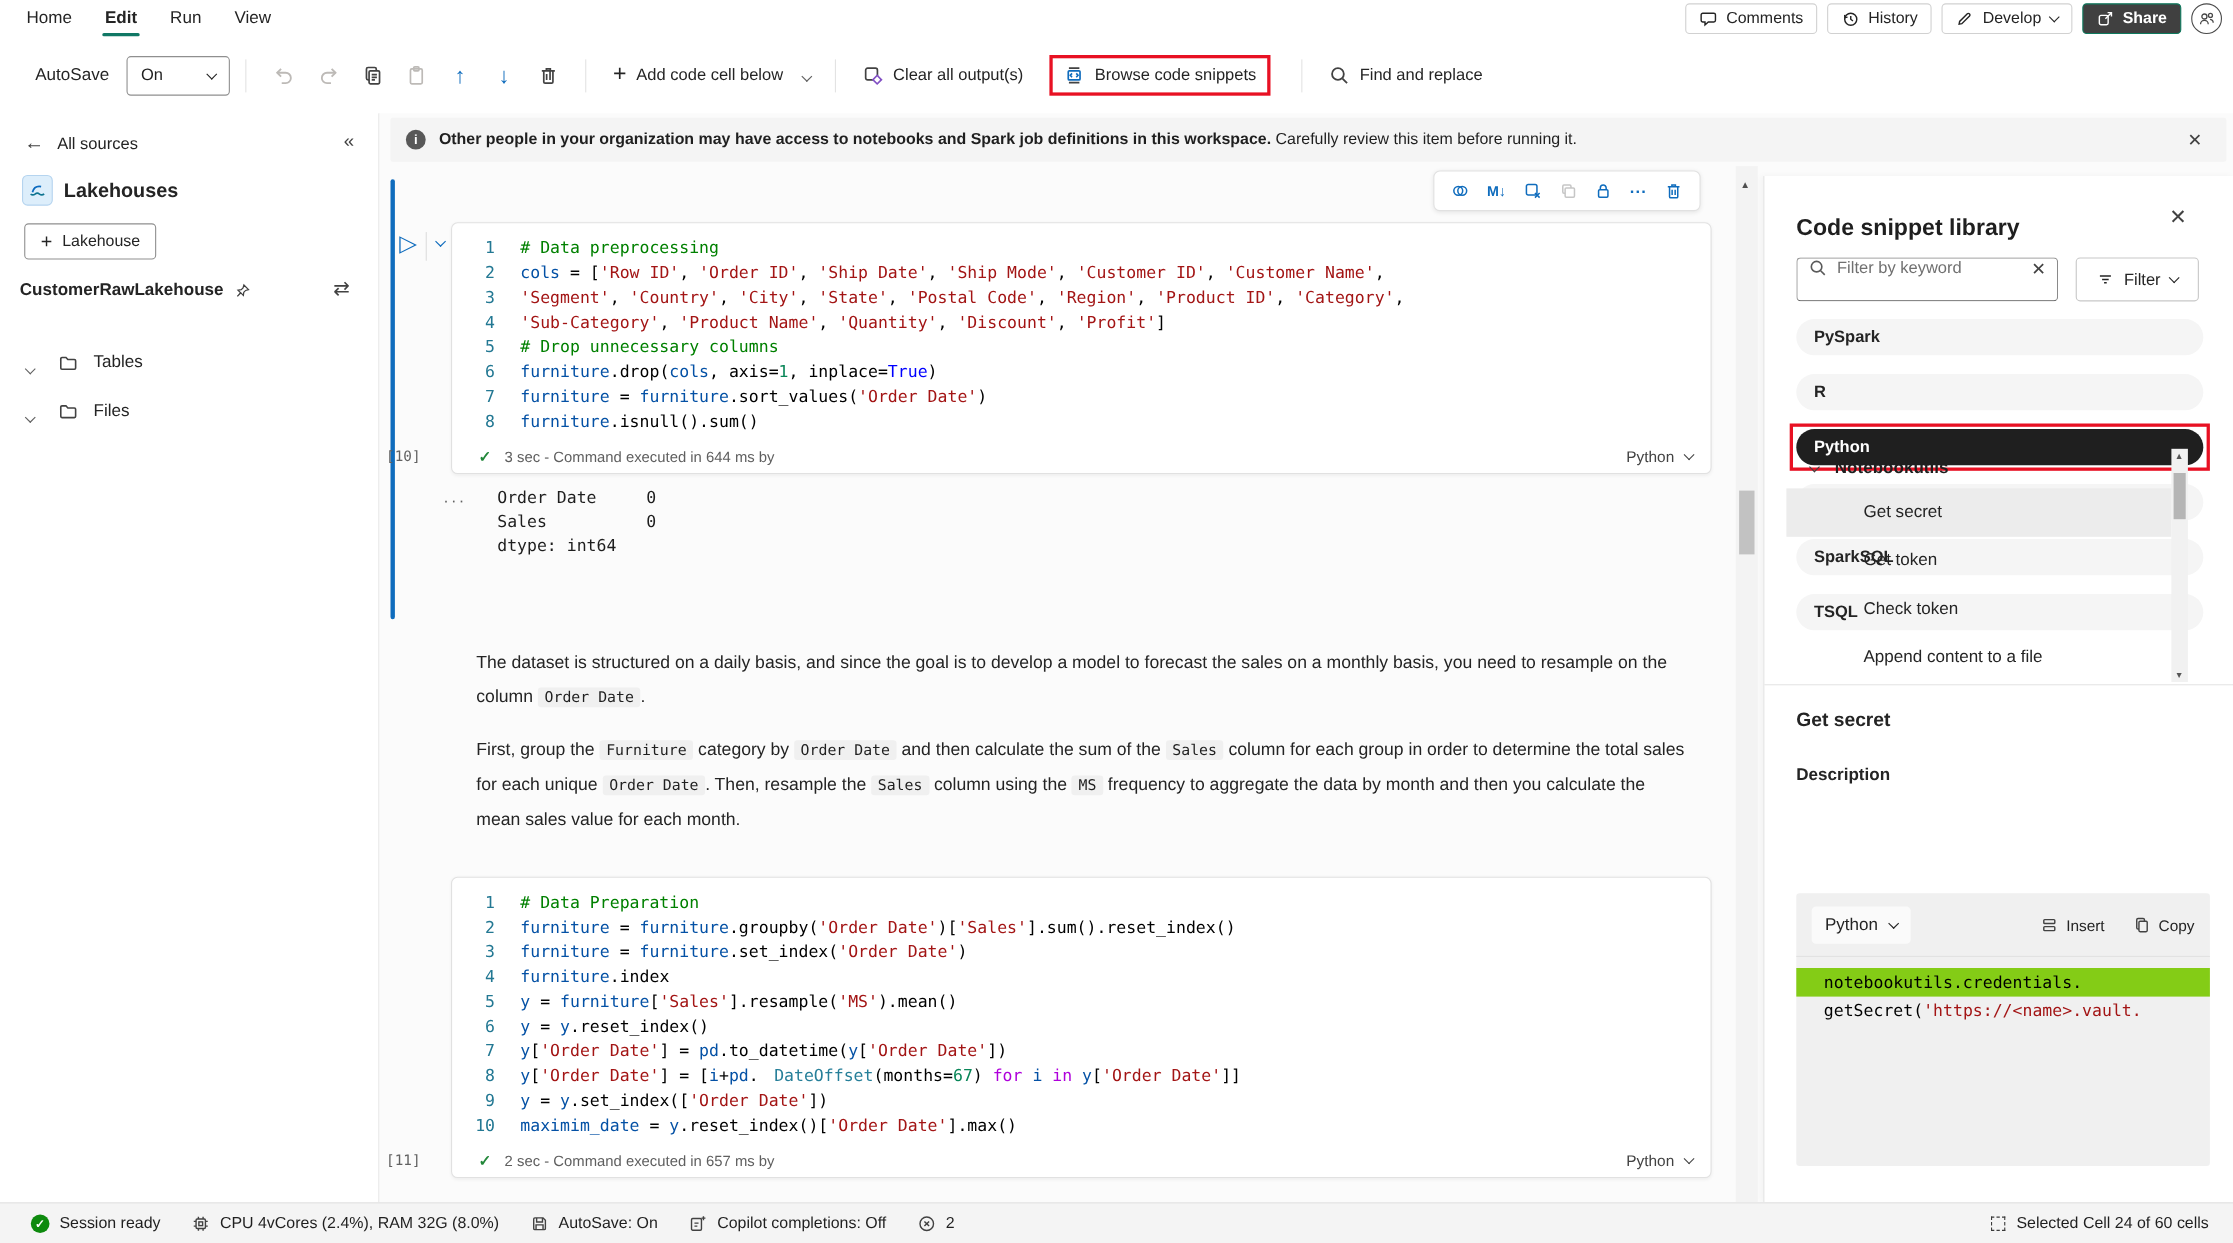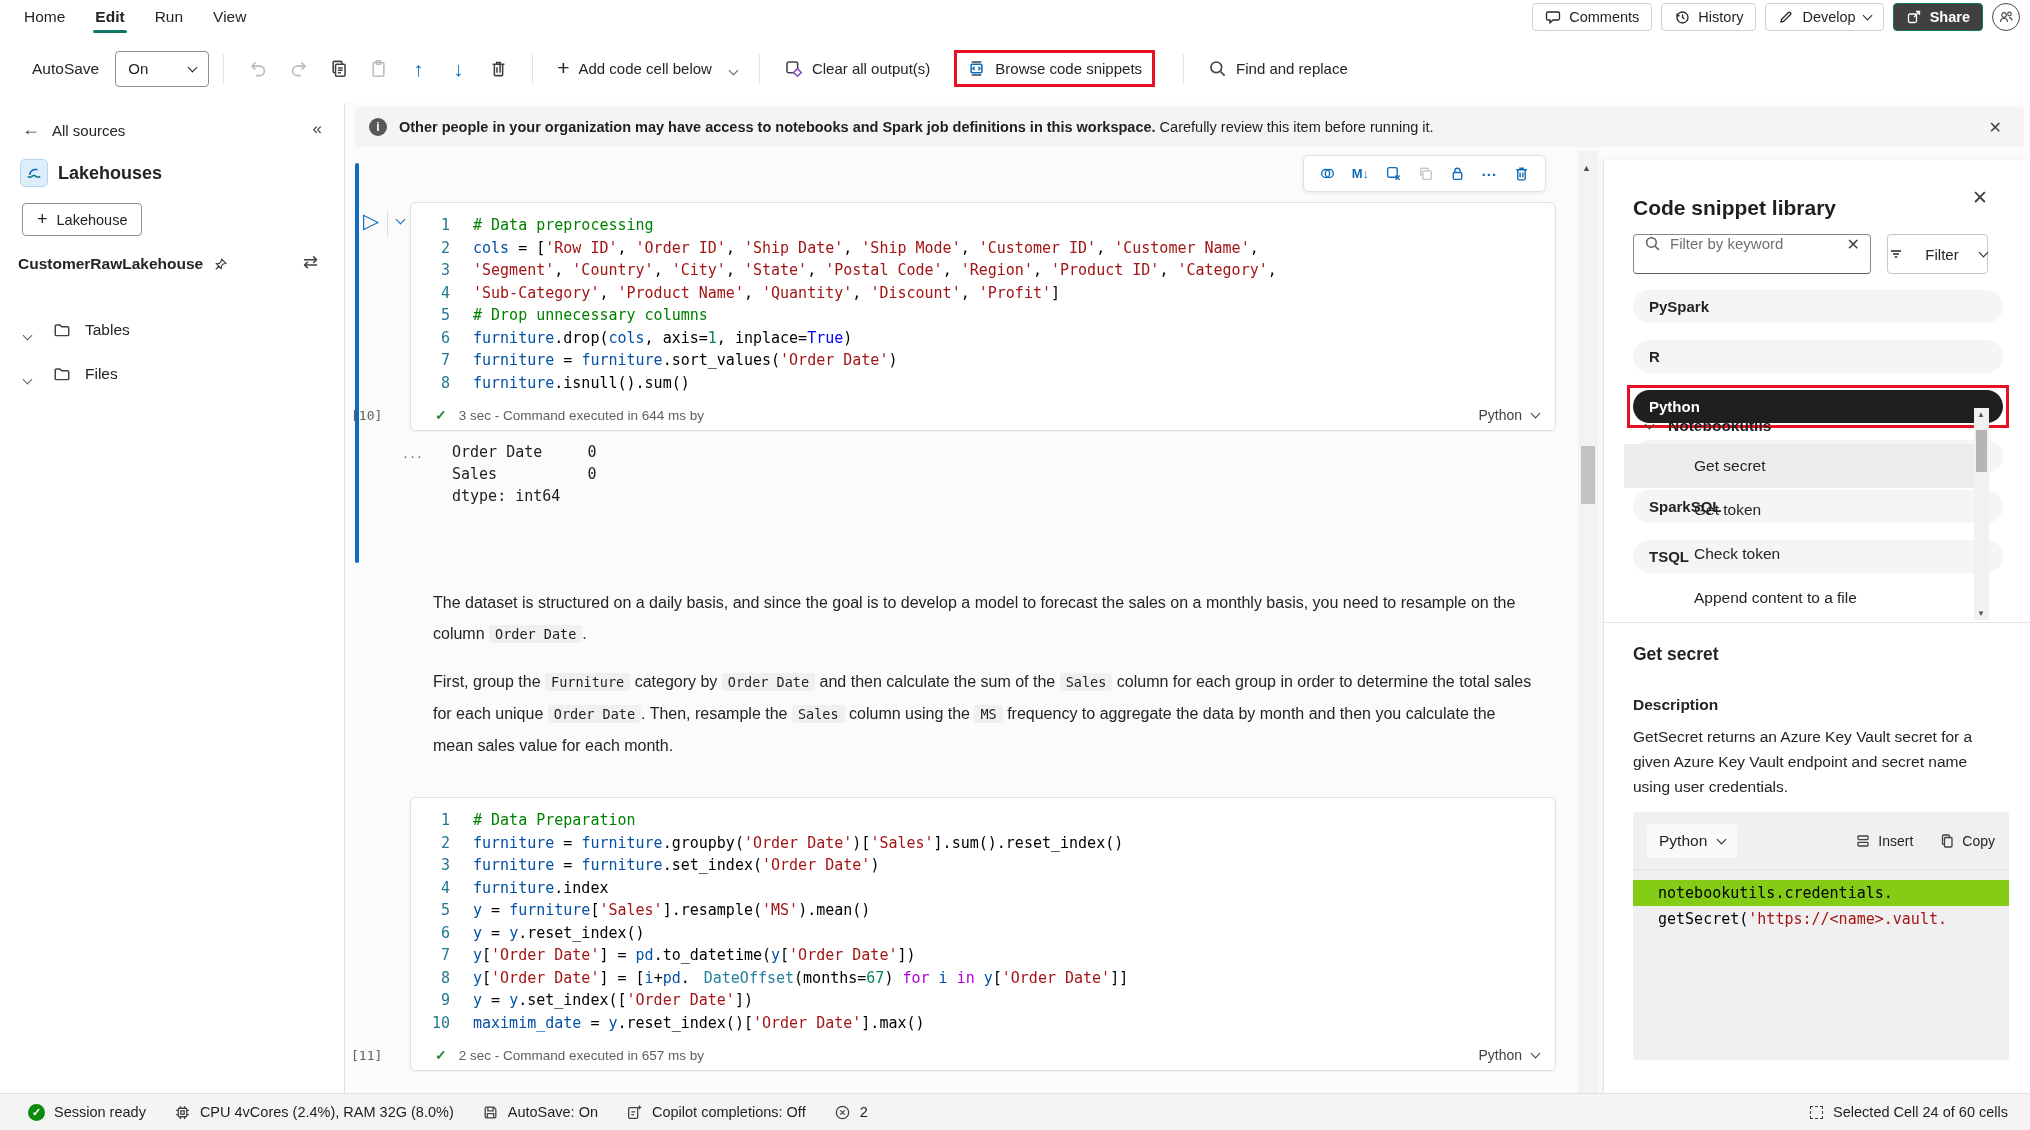--- a/index.html
+++ b/index.html
@@ -120,22 +120,22 @@
            border-left:1px solid #e3e3e3; box-shadow:-2px 0 6px rgba(0,0,0,.04); }
   .p-title { position:absolute; left:29px; top:36px; font-size:21px; font-weight:700; color:#1f1f1f; }
   .p-close { position:absolute; right:36px; top:24px; font-size:19px; color:#424242; padding:2px 6px; }
   .p-search { position:absolute; left:29px; top:74px; width:238px; height:40px; border:1px solid #8a8a8a;
               border-bottom-color:#616161; border-radius:4px; display:flex; align-items:flex-start; padding:0 10px; gap:9px; }
   .p-search svg { width:17px; height:17px; color:#5a5a5a; flex:none; }
   .p-search input { border:none; outline:none; width:150px; font-size:15px; color:#242424; background:transparent;
                     font-family:"Liberation Sans", sans-serif; }
   .p-search input::placeholder { color:#707070; }
   .p-search .clr { margin-left:auto; color:#424242; font-size:16px; }
-  .p-filter { position:absolute; left:283px; top:74px; width:101px; height:40px; border:1px solid #c7c7c7;
-              border-radius:4px; display:flex; align-items:center; justify-content:space-between; gap:9px; font-size:15px; }
+  .p-filter { position:absolute; left:283px; top:74px; width:112px; height:40px; border:1px solid #c7c7c7;
+              border-radius:4px; display:flex; align-items:center; justify-content:center; gap:9px; font-size:15px; }
   .p-filter svg { width:16px; height:16px; }
   .p-pills { position:absolute; left:29px; top:130px; width:370px; display:flex; flex-wrap:wrap; gap:17px 14px;flex-direction:column; }
   .pill-wrap { position:relative; }
   .pill-wrap.annotated::after { content:""; position:absolute; left:-6px; right:-6px; top:-5px; bottom:-5px;
                                 border:3px solid #e81123; }
   .pill { height:33px; padding:0 16px; border-radius:17px; background:#f5f5f5; display:flex; align-items:center;
           font-size:15px; font-weight:600; color:#242424; }
   .pill.selected { background:#1f1f1f; color:#fff; }
   .p-group { position:absolute; left:42px; top:257px; display:flex; align-items:center; gap:15px;
              font-size:15.5px; font-weight:700; color:#1f1f1f; }
@@ -501,21 +501,20 @@
           <div class="snip-item">Append content to a file</div>
         </div>
       <div class="p-list-scroll">
         <span class="pls-up">▲</span>
         <div class="pls-thumb"></div>
         <span class="pls-dn">▼</span>
       </div>
       <div class="p-div"></div>
       <div class="p-dtitle">Get secret</div>
       <div class="p-dlabel">Description</div>
-      <div class="p-desc">GetSecret returns an Azure Key Vault secret for a given Azure Key Vault endpoint and secret name using user credentials.</div>
       <div class="p-code">
         <div class="pc-head">
           <div class="lang-chip">
             <span>Python</span>
             <span class="chev"></span>
           </div>
           <button class="pc-btn pc-insert">
             <svg viewBox="0 0 16 16" fill="none" stroke="#424242" stroke-width="1.3">
                 <rect x="3" y="3" width="10" height="3.6" rx="0.8"></rect>
                 <rect x="3" y="9.4" width="10" height="3.6" rx="0.8"></rect>

